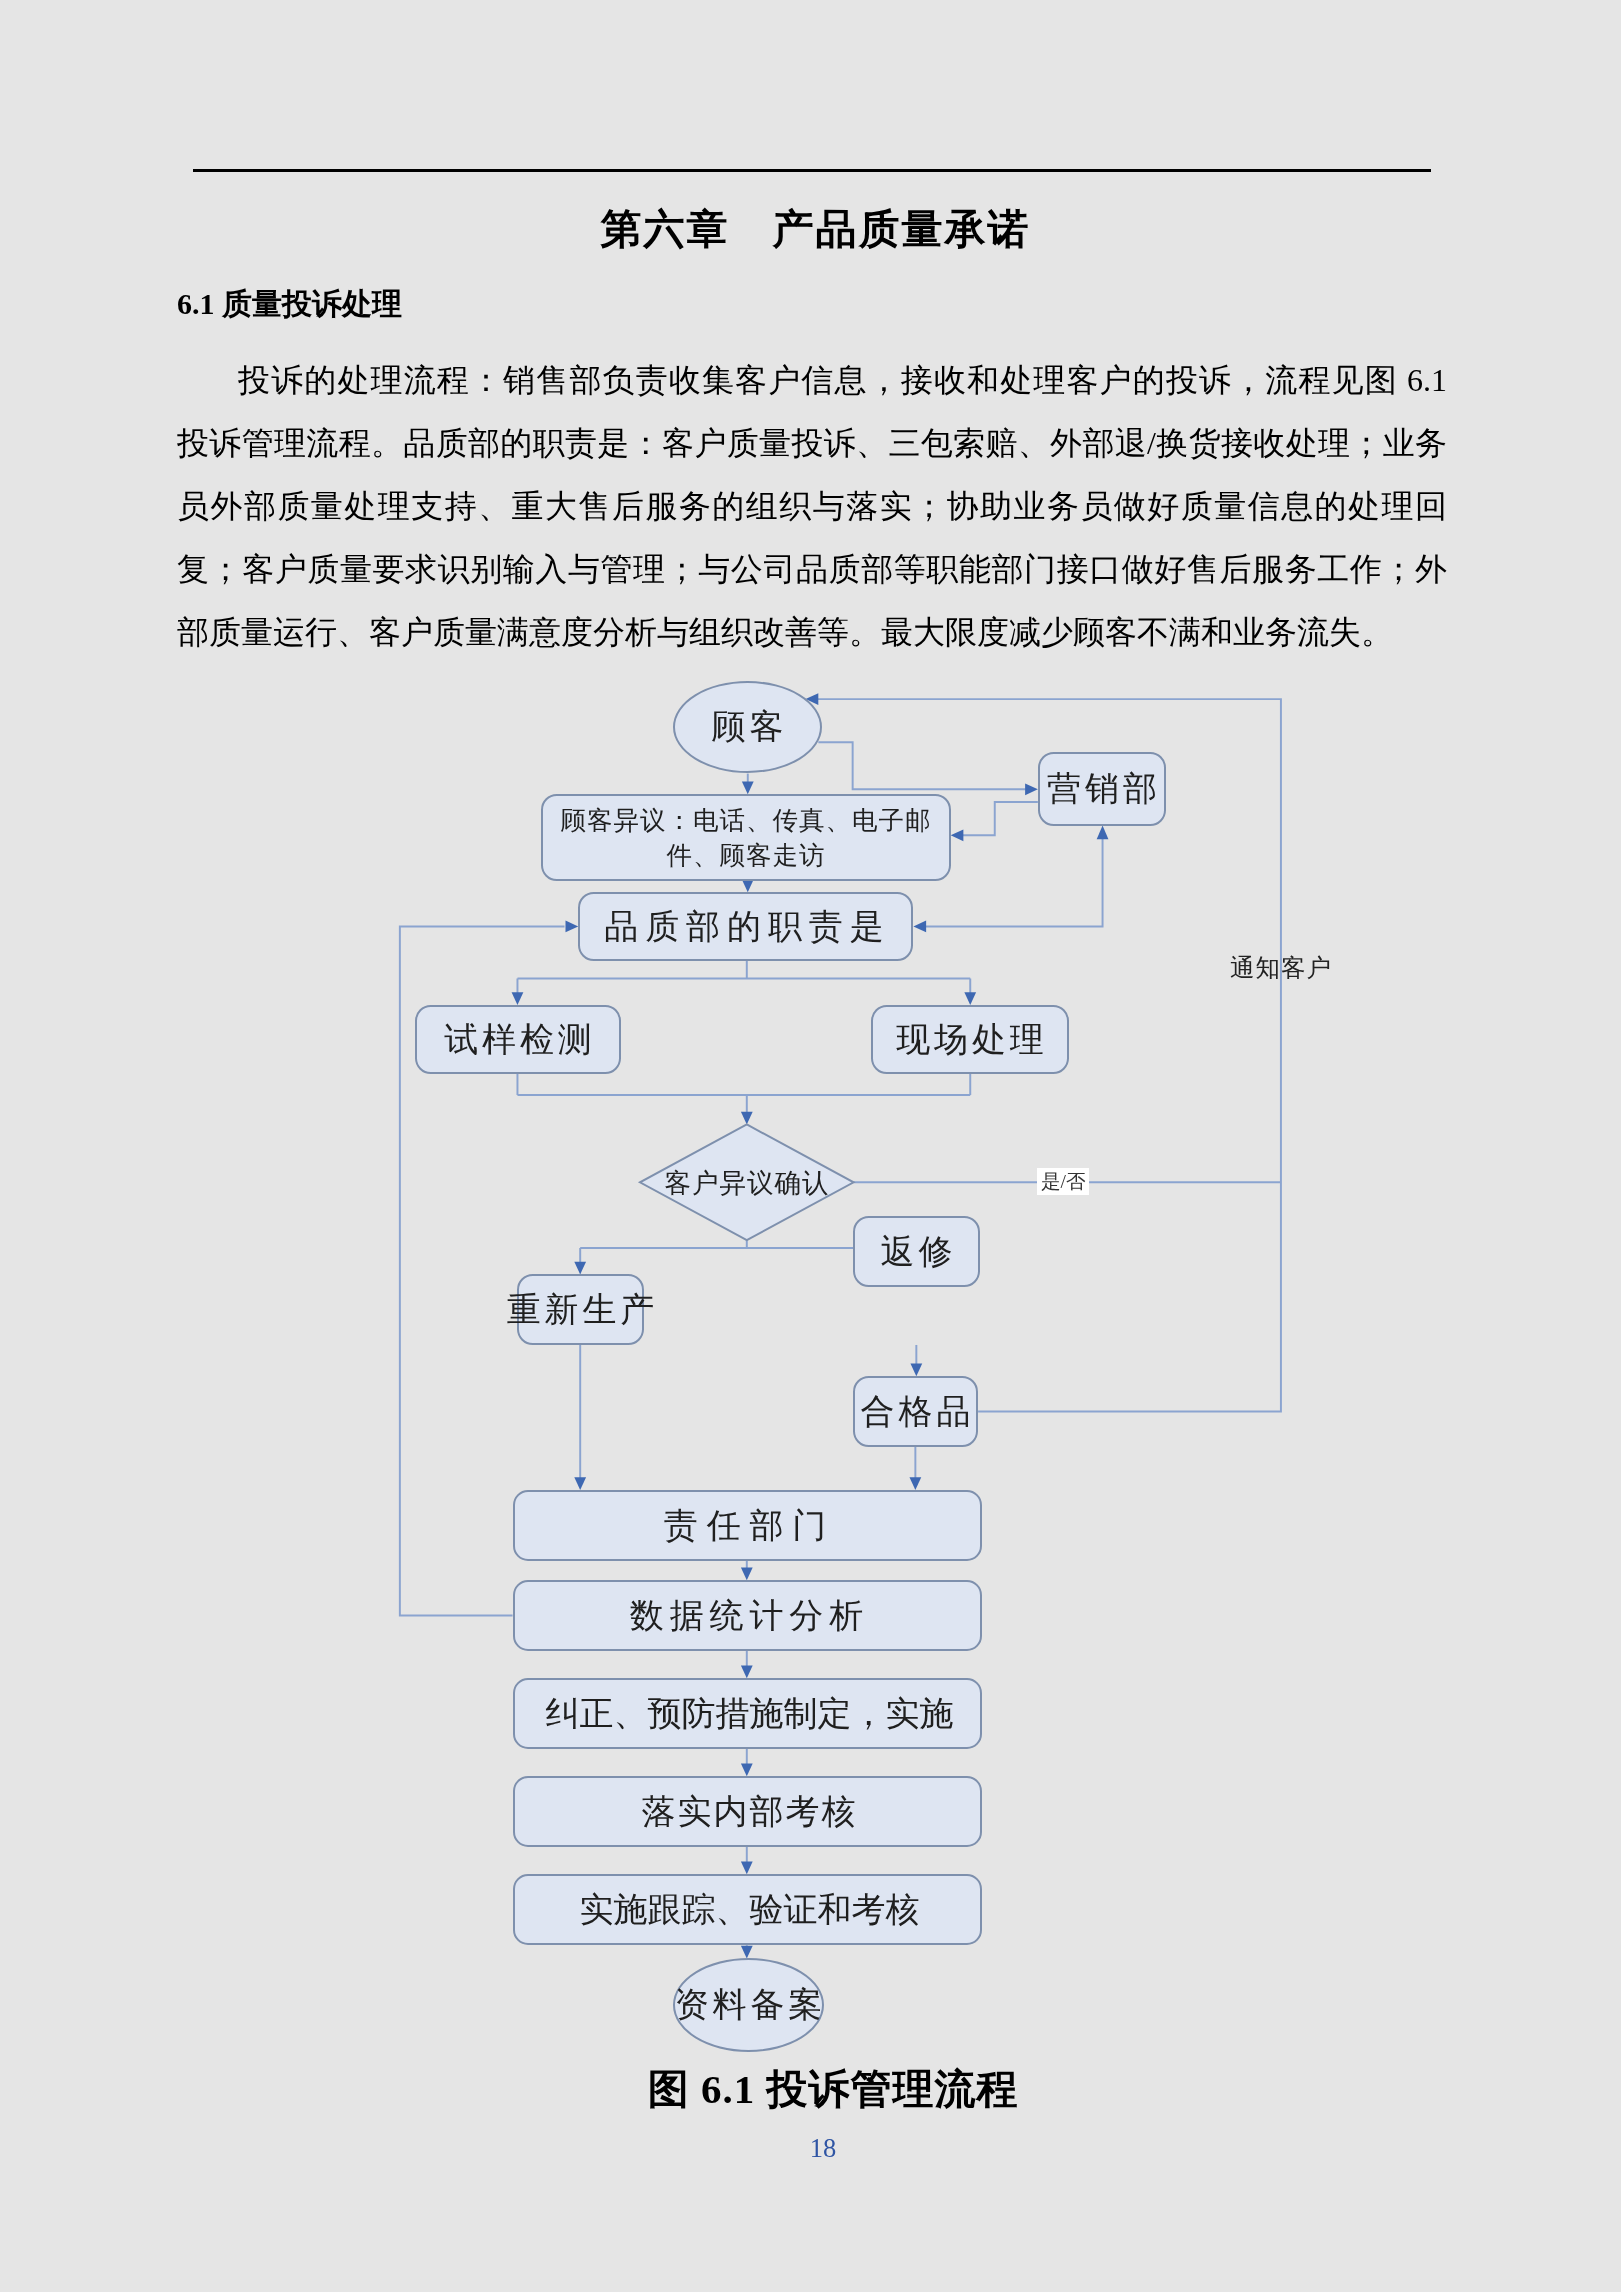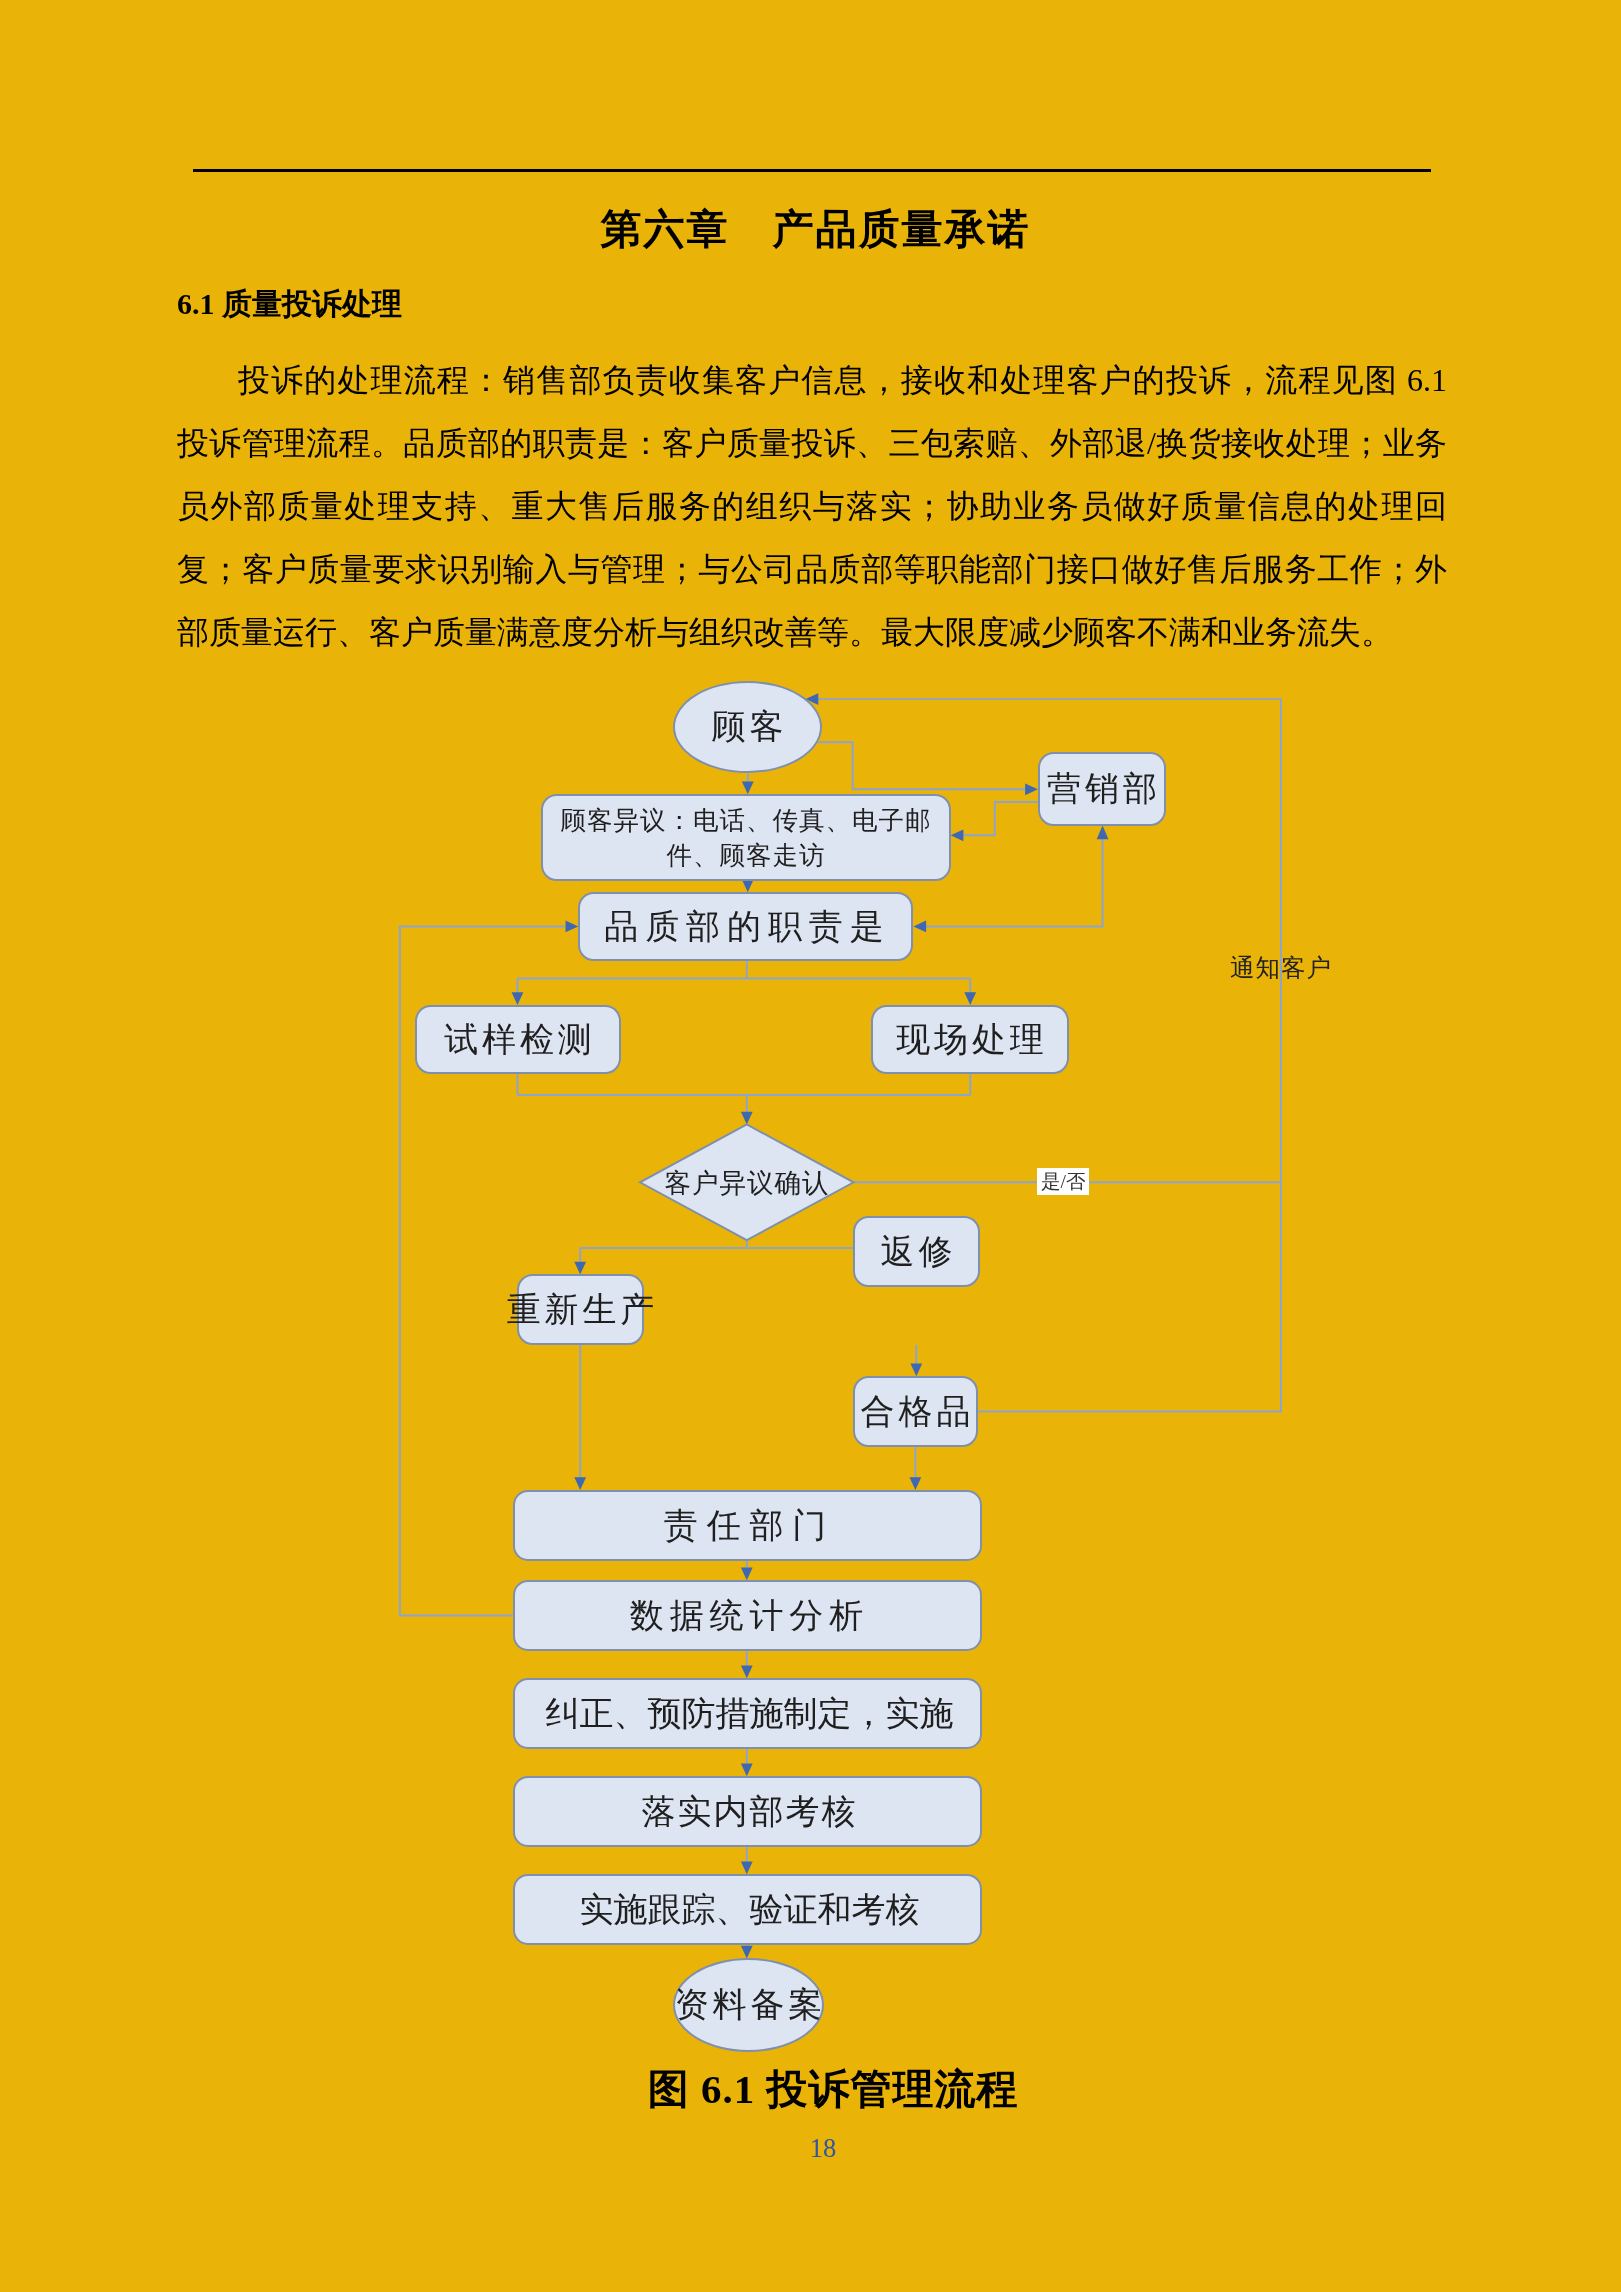--- a/index.html
+++ b/index.html
@@ -1,16 +1,16 @@
 <!DOCTYPE html>
 <html><head>
 <meta charset="utf-8">
 <style>
   html,body{margin:0;padding:0;}
-  #page{position:relative;width:1621px;height:2293px;background:#eab308;font-family:"Liberation Serif",serif;color:#000;overflow:hidden;}
+  #page{position:relative;width:1621px;height:2293px;background:#e5e5e5;font-family:"Liberation Serif",serif;color:#000;overflow:hidden;}
   .rule{position:absolute;left:193px;top:169px;width:1238px;height:2.9px;background:#000;}
   .doc-title{position:absolute;left:0;top:202px;width:1631px;text-align:center;font-family:"Liberation Sans",sans-serif;font-weight:bold;font-size:41px;letter-spacing:2px;}
   .sec-heading{position:absolute;left:177px;top:284px;font-family:"Liberation Serif",serif;font-weight:bold;font-size:30px;}
   .para{position:absolute;left:177px;top:349px;width:1270px;font-size:32px;line-height:63px;}
   .para .pline{text-align:justify;text-align-last:justify;}
   .para .pline.first{text-indent:61px;}
   .para .pline.last{text-align-last:left;}
   .node{position:absolute;display:flex;align-items:center;justify-content:center;background:#dee5f2;border:2px solid #7e90ad;border-radius:15.7px;font-size:34px;color:#1f1f1f;letter-spacing:3.9px;text-indent:3.9px;box-sizing:border-box;white-space:nowrap;}
   .node.wide{border-radius:15px;}
   .node.ell{border-radius:50%;}

